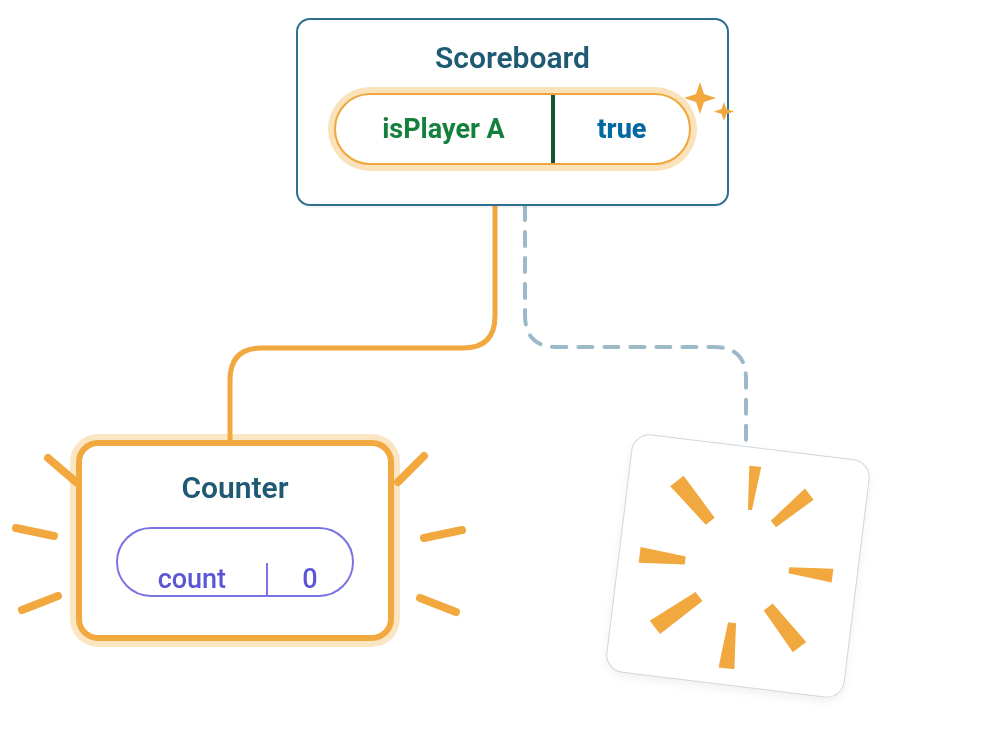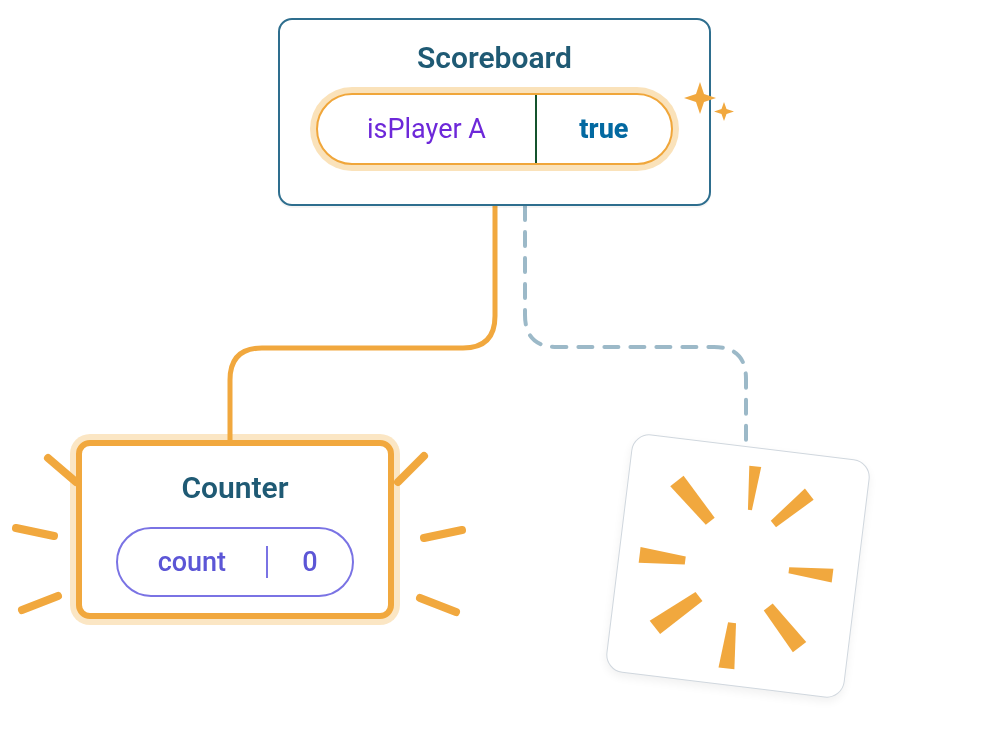--- a/index.html
+++ b/index.html
@@ -14,21 +14,21 @@
   .stage {
     position: absolute;
     top: 0; left: 0;
     width: 1008px; height: 750px;
     overflow: hidden;
   }
 
   
   .scoreboard {
     position: absolute;
-    left: 278px;
+    left: 296px;
     top: 18px;
     width: 433px;
     height: 188px;
     background: #fff;
     border: 2px solid #2e6e8e;
     border-radius: 14px;
     box-shadow: 0 2px 0 rgba(0,0,0,0.04);
     padding: 18px 24px 24px 24px;
   }
   .scoreboard .title {
@@ -54,23 +54,23 @@
     margin: 0 12px;
   }
   .pill .left, .pill .right {
     display: flex;
     align-items: center;
     justify-content: center;
     font-size: 27px;
   }
   .pill .left {
     width: 62%;
-    color: #6d28d9;
-    font-weight: 400;
-    border-right: 2px solid #14532d;
+    color: #15803d;
+    font-weight: 700;
+    border-right: 4px solid #14532d;
   }
   .pill .right {
     width: 38%;
     color: #0369a1;
     font-weight: 800;
   }
 
   
   .sparkles {
     position: absolute;
@@ -80,38 +80,38 @@
     height: 60px;
     pointer-events: none;
   }
 
   
   .counter {
     position: absolute;
     left: 76px;
     top: 440px;
     width: 318px;
-    height: 179px;
+    height: 201px;
     background: #fff;
     border: 6px solid #f1a83e;
-    border-radius: 14px;
+    border-radius: 22px;
     box-shadow: 0 0 0 6px rgba(242,171,58,0.30);
     padding: 22px 26px 26px 26px;
   }
   .counter .title {
     text-align: center;
     color: #1f5a74;
     font-size: 30px;
     font-weight: 600;
     margin-top: 2px;
     margin-bottom: 22px;
   }
   .c-pill {
     display: flex;
-    align-items: center;
+    align-items: flex-end;
     height: 70px;
     border-radius: 36px;
     border: 2px solid #7a73e4;
     background: #fff;
     overflow: hidden;
     margin: 0 8px;
   }
   .c-pill .left, .c-pill .right {
     display: flex;
     align-items: center;

